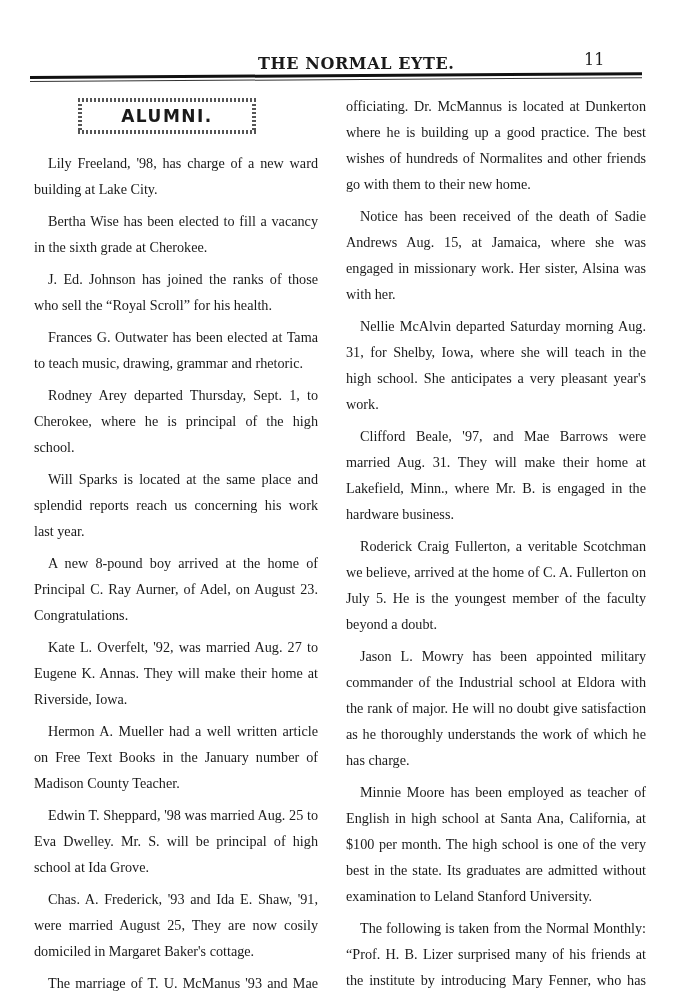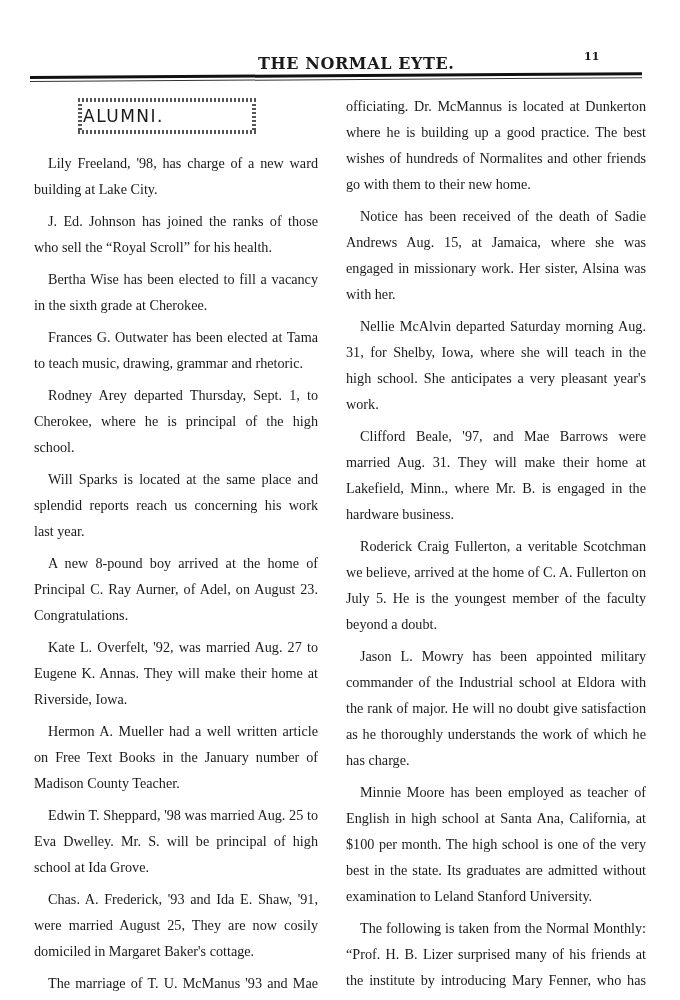--- a/index.html
+++ b/index.html
@@ -29,22 +29,22 @@
       font-family: "DejaVu Serif", serif;
       font-weight: bold;
       font-size: 16px;
       letter-spacing: 0.6px;
     }
     .page-number {
       position: absolute;
       left: 584px;
       top: -2px;
       font-family: "DejaVu Serif", serif;
-      font-weight: bold;
-      font-size: 11px;
+      font-weight: normal;
+      font-size: 16px;
     }
     .rule {
       position: absolute;
       left: 30px;
       width: 612px;
       transform-origin: left center;
       transform: rotate(-0.35deg);
     }
     .rule-thick {
       top: 76px;
@@ -94,21 +94,22 @@
         repeating-linear-gradient(90deg, #555 0 2px, #fff 2px 4px) bottom / 100% 4px no-repeat,
         repeating-linear-gradient(0deg, #555 0 2px, #fff 2px 4px) left / 4px 100% no-repeat,
         repeating-linear-gradient(0deg, #555 0 2px, #fff 2px 4px) right / 4px 100% no-repeat;
     }
     .alumni-inner {
       width: 100%;
       height: 100%;
       background: #fff;
       display: flex;
       align-items: center;
-      justify-content: flex-start;
+      justify-content: center;
+      font-weight: bold;
     }
     .alumni-title {
       font-family: "DejaVu Sans", "Liberation Sans", sans-serif;
       font-size: 17px;
       letter-spacing: 1.5px;
       color: #1a1a1a;
     }
   </style>
 </head>
 <body>
@@ -121,22 +122,22 @@
 <div class="rule rule-thin"></div>
 
 <div class="alumni-box">
   <div class="alumni-inner">
     <span class="alumni-title">ALUMNI.</span>
   </div>
 </div>
 
 <div class="column col-left">
   <p class="para">Lily Freeland, '98, has charge of a new ward building at Lake City.</p>
+  <p class="para">Bertha Wise has been elected to fill a vacancy in the sixth grade at Cherokee.</p>
   <p class="para">J. Ed. Johnson has joined the ranks of those who sell the “Royal Scroll” for his health.</p>
-  <p class="para">Bertha Wise has been elected to fill a vacancy in the sixth grade at Cherokee.</p>
   <p class="para">Frances G. Outwater has been elected at Tama to teach music, drawing, grammar and rhetoric.</p>
   <p class="para">Rodney Arey departed Thursday, Sept. 1, to Cherokee, where he is principal of the high school.</p>
   <p class="para">Will Sparks is located at the same place and splendid reports reach us concerning his work last year.</p>
   <p class="para">A new 8-pound boy arrived at the home of Principal C. Ray Aurner, of Adel, on August 23. Congratulations.</p>
   <p class="para">Kate L. Overfelt, '92, was married Aug. 27 to Eugene K. Annas. They will make their home at Riverside, Iowa.</p>
   <p class="para">Hermon A. Mueller had a well written article on Free Text Books in the January number of Madison County Teacher.</p>
   <p class="para">Edwin T. Sheppard, '98 was married Aug. 25 to Eva Dwelley. Mr. S. will be principal of high school at Ida Grove.</p>
   <p class="para">Chas. A. Frederick, '93 and Ida E. Shaw, '91, were married August 25, They are now cosily domiciled in Margaret Baker's cottage.</p>
   <p class="para">The marriage of T. U. McManus '93 and Mae B. Loonan '93, occurred Aug. 23 at her home near Hudson, Prof. Loughridge</p>
 </div>

